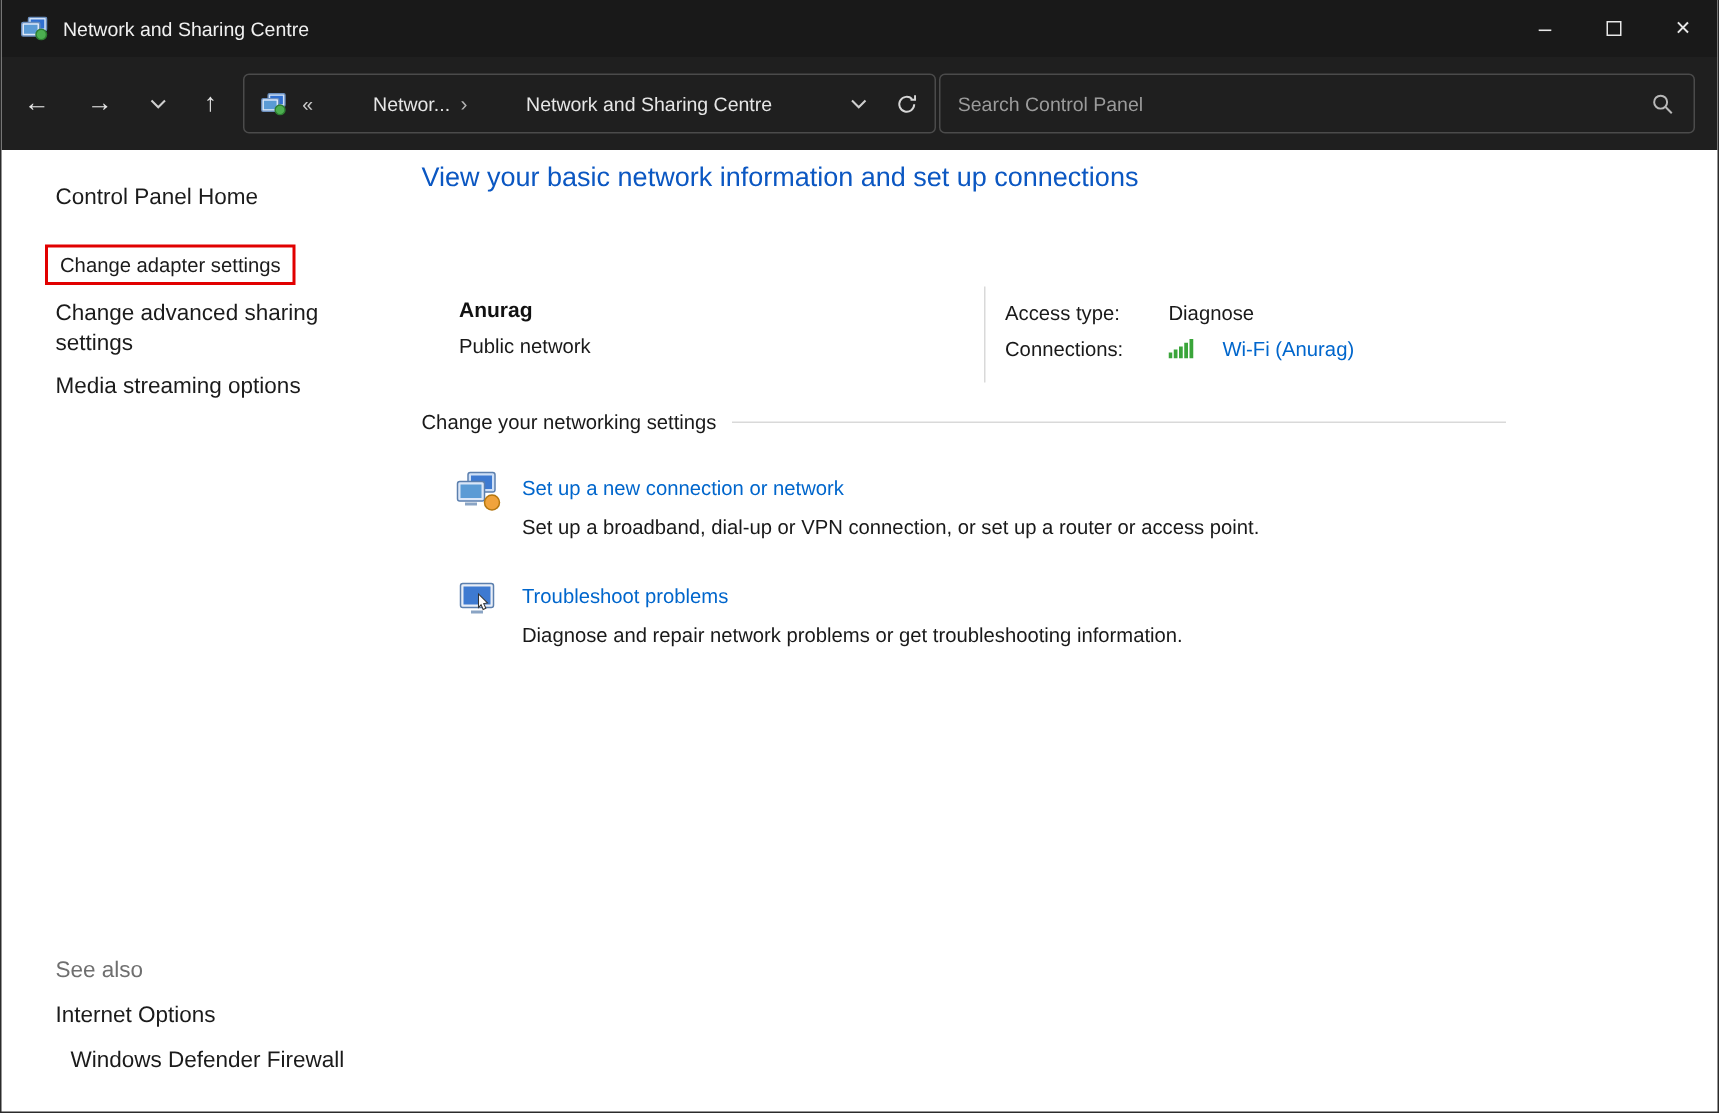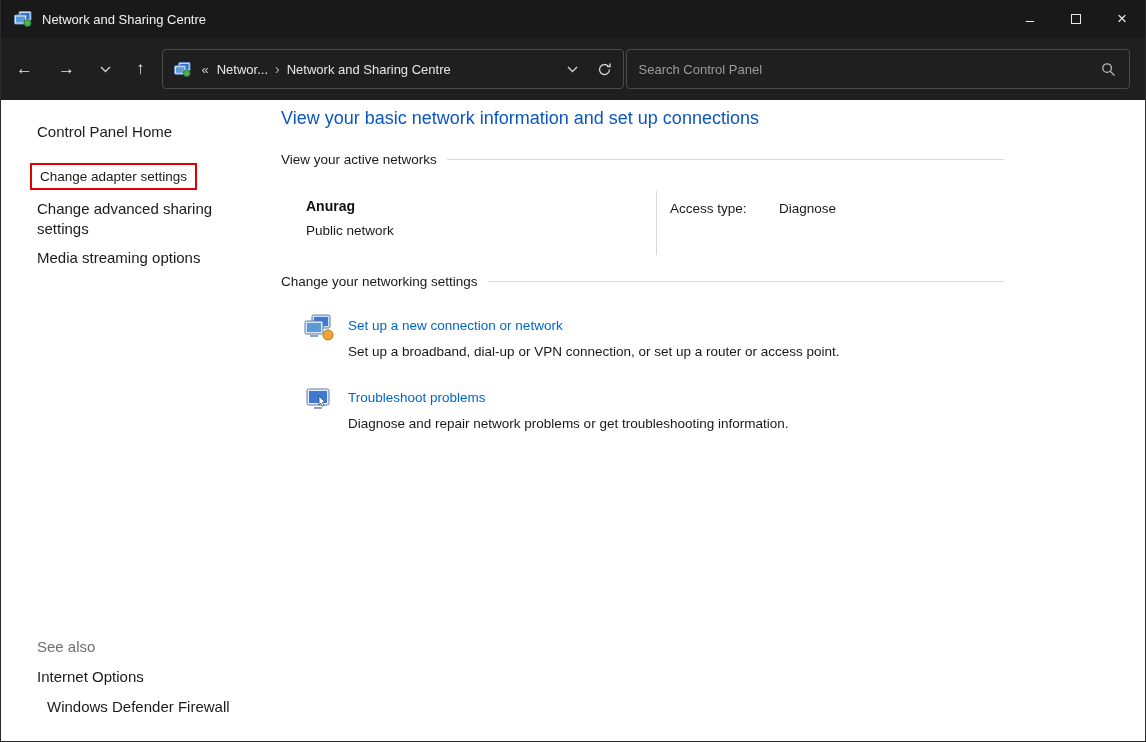--- a/index.html
+++ b/index.html
@@ -17,21 +17,21 @@
             color:#e8e8e8; font-size:15px; cursor:pointer; }
   .tb-max-glyph { width:10px; height:10px; border:1.2px solid #e8e8e8; display:inline-block; }
   
   .toolbar { height:62px; background:#1f1f1f; display:flex; align-items:center; padding:0 15px; }
   .nav { display:flex; align-items:center; gap:25px; margin-right:17px; }
   .nav-btn { color:#e6e6e6; font-size:17px; cursor:pointer; display:flex; align-items:center; }
   .addressbar { display:flex; align-items:center; height:40px; width:462px;
                 border:1px solid #4b4b4b; border-radius:4px; color:#e6e6e6; font-size:13px; padding:0 2px; }
   .ab-icon { margin:0 8px 0 9px; display:flex; }
   .ab-overflow { color:#c9c9c9; padding:0 3px; cursor:pointer; }
-  .crumb { padding:0 5px; cursor:pointer; white-space:nowrap; }
+  .crumb { padding:0 5px; cursor:pointer; white-space:nowrap;margin-left:32px; }
   .ab-sep { color:#b3b3b3; padding:0 2px; font-size:14px; }
   .ab-spacer { flex:1; }
   .ab-chevron, .ab-refresh { width:32px; display:flex; align-items:center; justify-content:center;
                              cursor:pointer; height:100%; }
   .searchbox { flex:1; margin-left:2px; height:40px; border:1px solid #4b4b4b; border-radius:4px;
                display:flex; align-items:center; }
   .searchbox input { flex:1; background:transparent; border:none; outline:none; color:#e6e6e6;
                      font-size:13px; padding:0 12px; font-family:inherit; }
   .searchbox input::placeholder { color:#9b9b9b; }
   .search-icon { margin-right:13px; display:flex; cursor:pointer; }
@@ -148,32 +148,41 @@
   <div class="side-link side-home">Control Panel Home</div>
   <div class="adapter-box">Change adapter settings</div>
   <div class="side-link side-advanced">Change advanced sharing settings</div>
   <div class="side-link side-media">Media streaming options</div>
   <div class="side-link side-seealso">See also</div>
   <div class="side-link side-internet">Internet Options</div>
   <div class="side-link side-firewall">Windows Defender Firewall</div>
 
   <div class="main-heading">View your basic network information and set up connections</div>
 
-  <div class="section-row sec-active">
-    <span>View your active networks</span>
-    <span class="rule"></span>
-  </div>
 
   <div class="net-name">Anurag</div>
   <div class="net-type">Public network</div>
 
   <div class="net-right">
     <div class="nr-row">
       <span class="nr-label">Access type:</span>
       <span>Diagnose</span>
+    </div>
+    <div class="nr-row">
+      <span class="nr-label">Connections:</span>
+      <span class="wifi-icon">
+        <svg width="18" height="13" viewBox="0 0 18 13">
+          <rect x="0" y="9" width="2.5" height="4" fill="#3aa53a"></rect>
+          <rect x="3.5" y="7" width="2.5" height="6" fill="#3aa53a"></rect>
+          <rect x="7" y="5" width="2.5" height="8" fill="#3aa53a"></rect>
+          <rect x="10.5" y="2.5" width="2.5" height="10.5" fill="#3aa53a"></rect>
+          <rect x="14" y="0" width="2.5" height="13" fill="#3aa53a"></rect>
+        </svg>
+      </span>
+      <span class="link">Wi-Fi (Anurag)</span>
     </div>
   </div>
 
   <div class="section-row sec-settings">
     <span>Change your networking settings</span>
     <span class="rule"></span>
   </div>
 
   <span class="set-icon icon-new">
     <svg width="30" height="27" viewBox="0 0 30 27">

